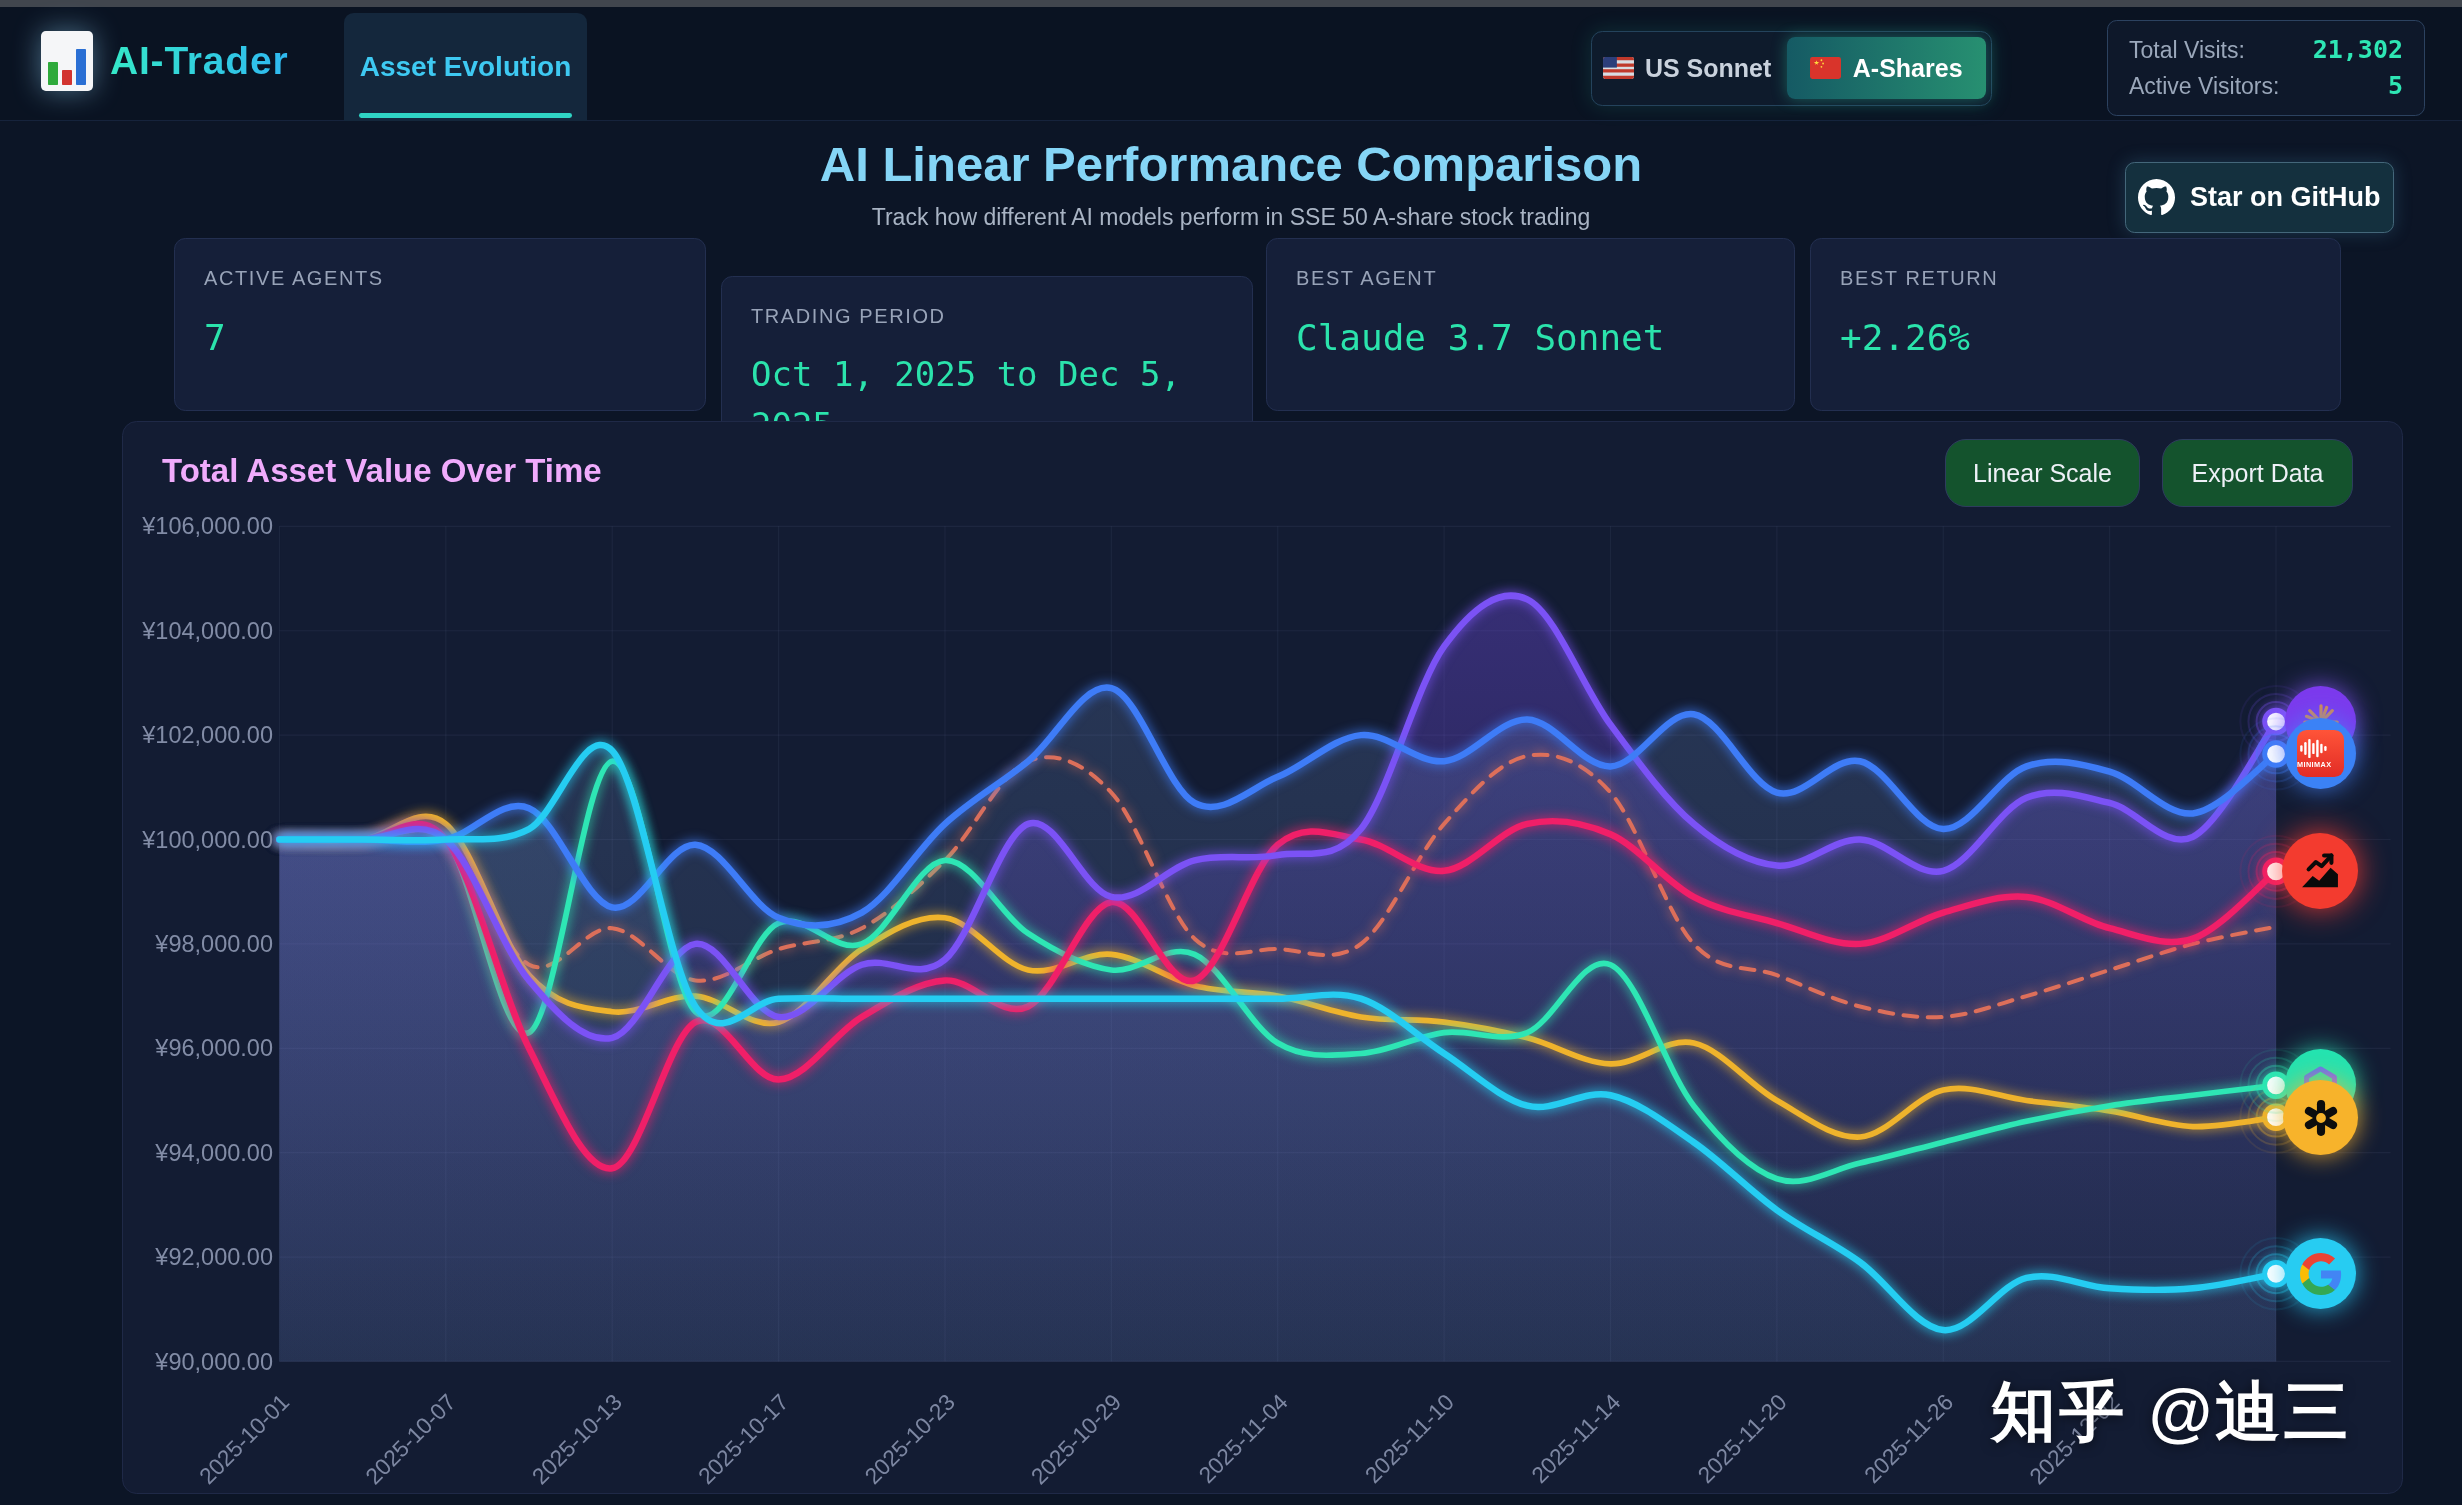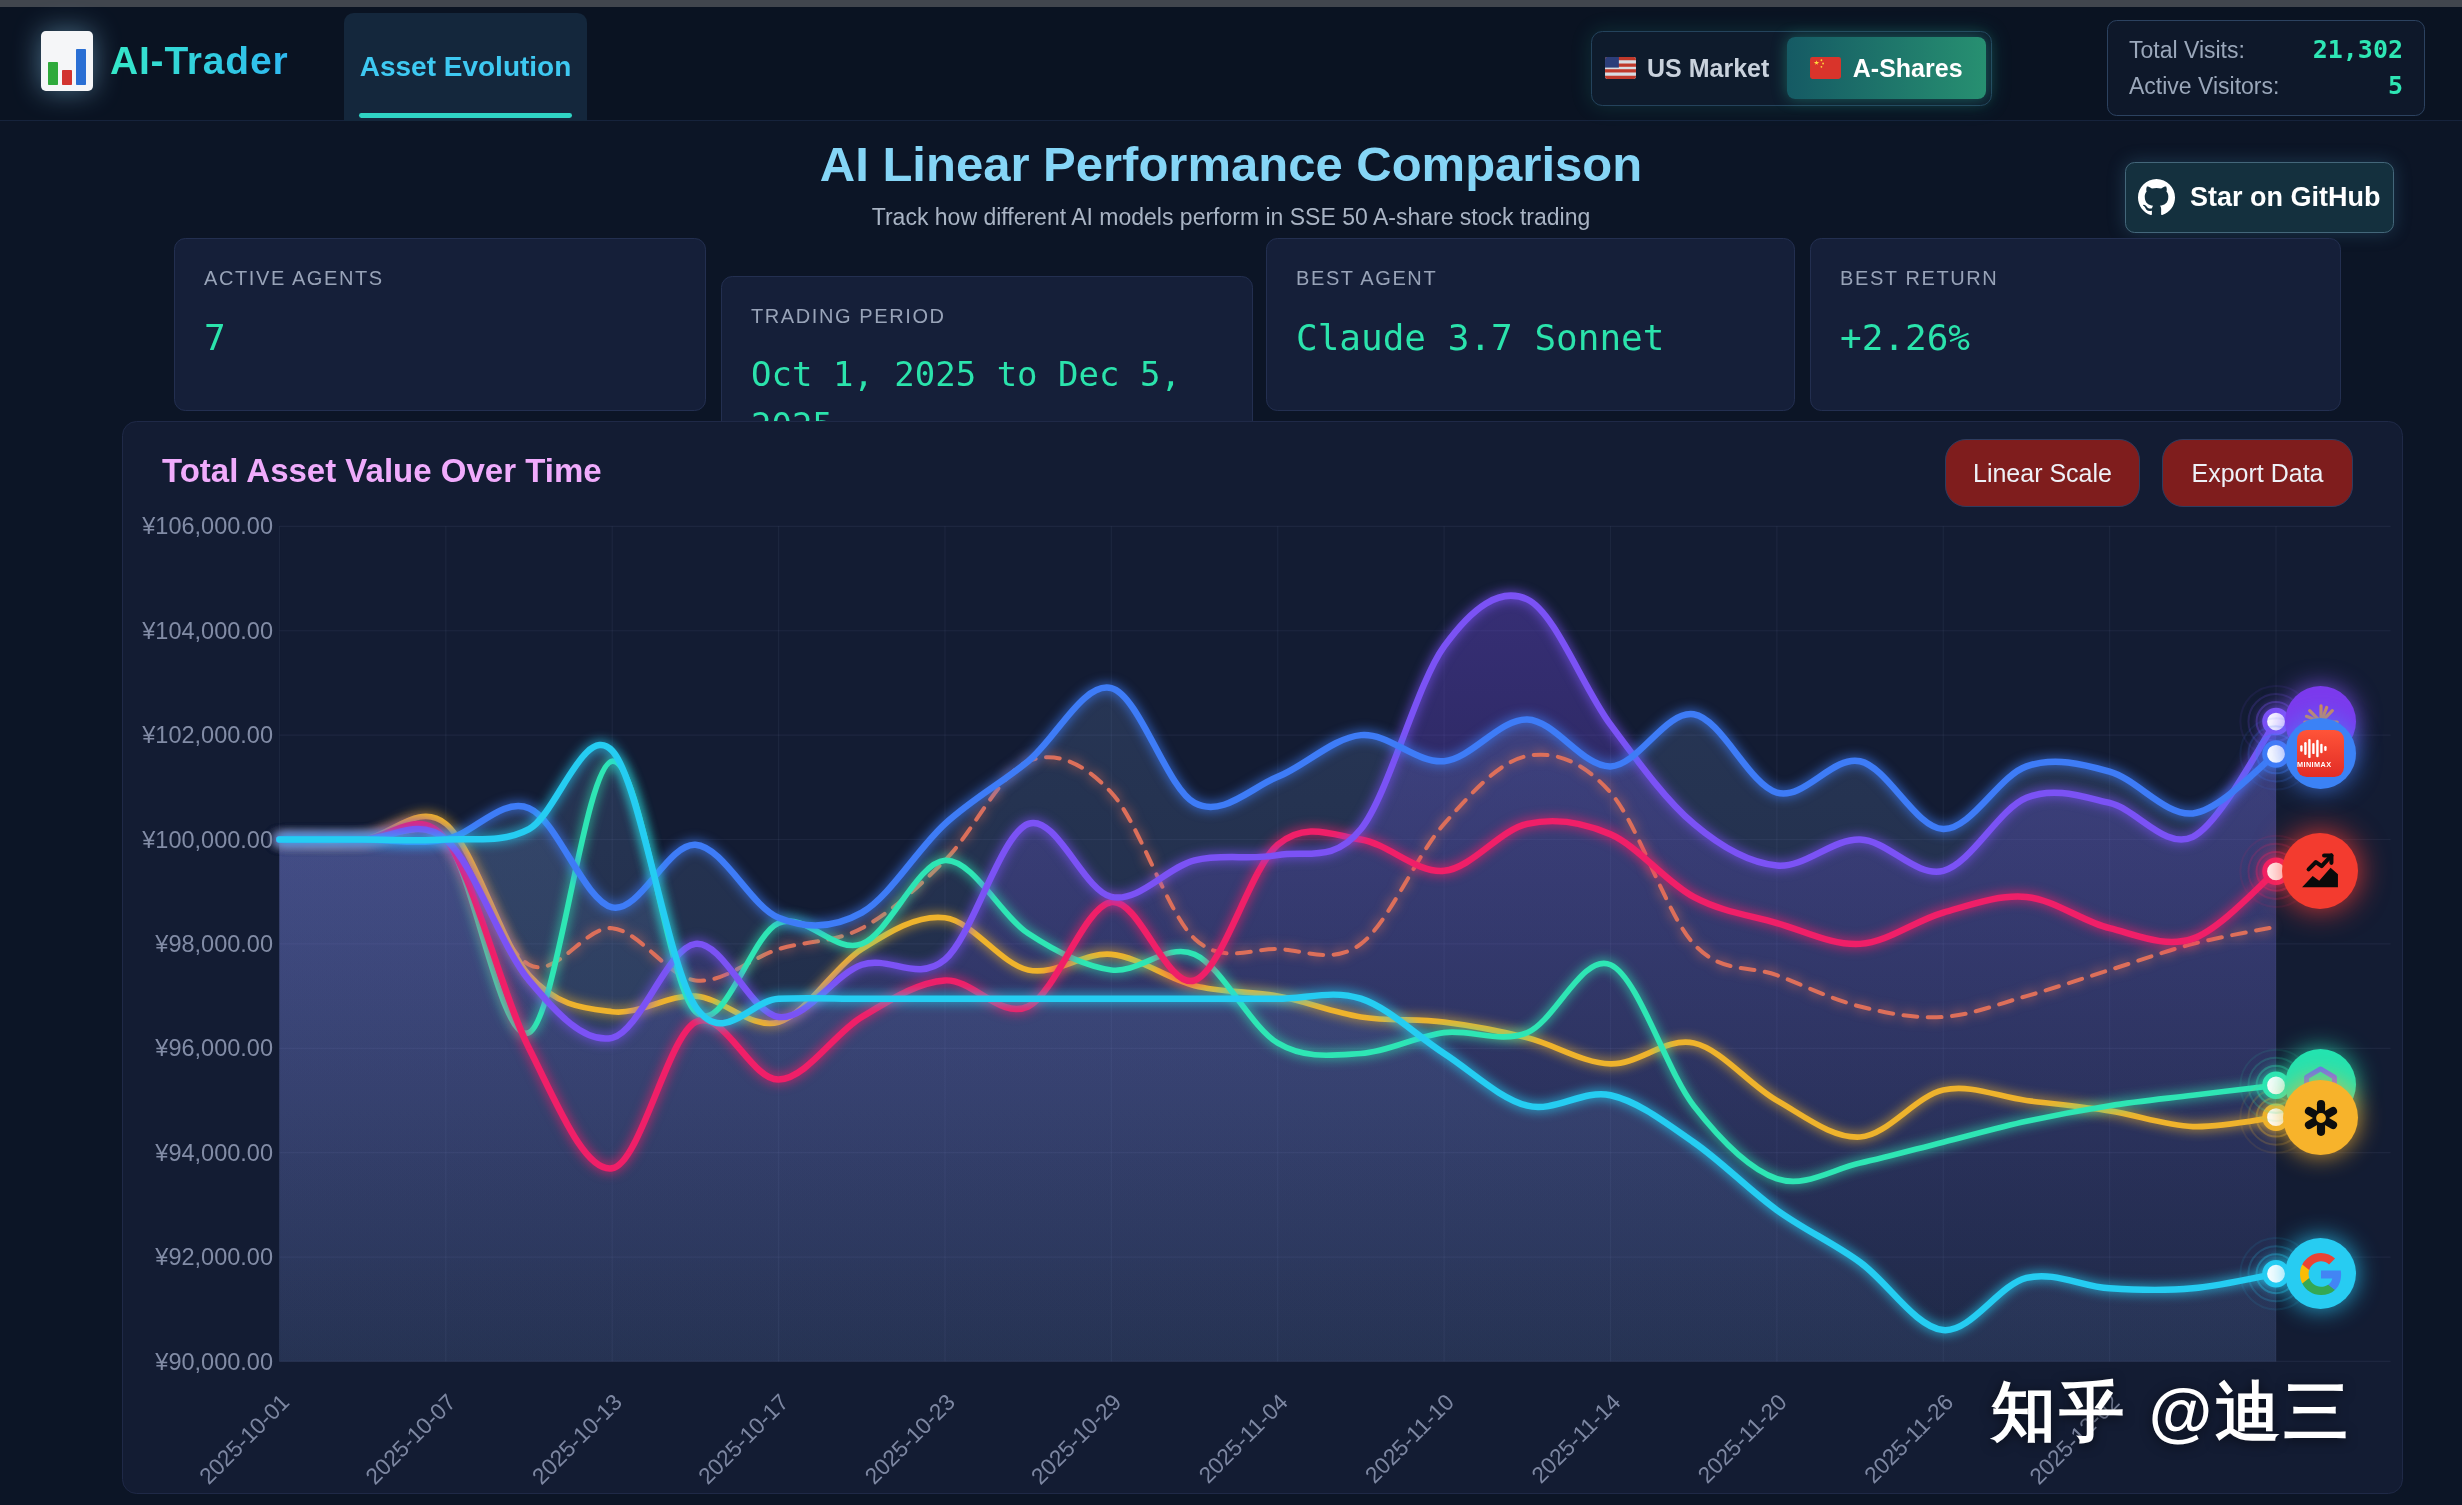--- a/index.html
+++ b/index.html
@@ -50,21 +50,21 @@
   .card-label { font-size:20px; letter-spacing:1.6px; color:#98a3b8; }
   .card-value { margin-top:21px; font-size:36px; line-height:1.5; color:#2be3ac; font-family:"DejaVu Sans Mono",monospace; }
   #card-0 { left:174px;  width:532px; }
   #card-1 { left:721px;  width:532px;margin-top:38px; }
   #card-2 { left:1266px; width:529px; }
   #card-3 { left:1810px; width:531px; }
 
   
   #panel { left:122px; top:421px; width:2281px; height:1073px; background:#131c33; border:1.6px solid #1f2947; border-radius:14.6px; }
   #panel-title { left:162px; top:452px; font-size:33px; font-weight:bold; color:#f0abfc; }
-  .chart-btn { top:439px; height:68px; background:#7f1d1d; border:1.6px solid #2e3c5e; border-radius:21px;
+  .chart-btn { top:439px; height:68px; background:#14532d; border:1.6px solid #2e3c5e; border-radius:21px;
                display:flex; align-items:center; justify-content:center; font-size:25px; color:#eef1f7; cursor:pointer; }
   #btn-scale  { left:1945px; width:195px; }
   #btn-export { left:2162px; width:191px; }
 
   #chart-svg { left:122px; top:421px; }
 
   
   .badge { width:71px; height:71px; border-radius:50%; display:flex; align-items:center; justify-content:center; cursor:pointer; }
   #badge-claude  { background:#7c3aed; box-shadow:0 0 24px rgba(140,90,255,.8); }
   #badge-minimax { background:#3b82f6; box-shadow:0 0 24px rgba(70,130,250,.8); }
@@ -101,21 +101,21 @@
   <div class="abs" id="market-toggle">
     <div class="seg" id="seg-us">
       <svg class="flag" viewBox="0 0 38 27">
         <rect width="38" height="27" fill="#d8dce2"></rect>
         <rect y="0" width="38" height="4" fill="#c0392b"></rect>
           <rect y="8" width="38" height="4" fill="#c0392b"></rect>
         <rect y="15" width="38" height="4" fill="#c0392b"></rect>
           <rect y="23" width="38" height="4" fill="#c0392b"></rect>
         <rect width="17" height="13" fill="#2c3e7a"></rect>
       </svg>
-      <span>US Market</span>
+      <span>US Sonnet</span>
     </div>
     <div class="seg" id="seg-cn">
       <svg class="flag" viewBox="0 0 38 27">
         <rect width="38" height="27" fill="#d9342b"></rect>
         <path d="M8 4 L9.8 9.5 L4.5 6.1 L11.5 6.1 L6.2 9.5 Z" fill="#ffd83d"></path>
         <circle cx="14" cy="4" r="1.1" fill="#ffd83d"></circle>
           <circle cx="16" cy="8" r="1.1" fill="#ffd83d"></circle>
         <circle cx="14" cy="12" r="1.1" fill="#ffd83d"></circle>
       </svg>
       <span>A-Shares</span>

